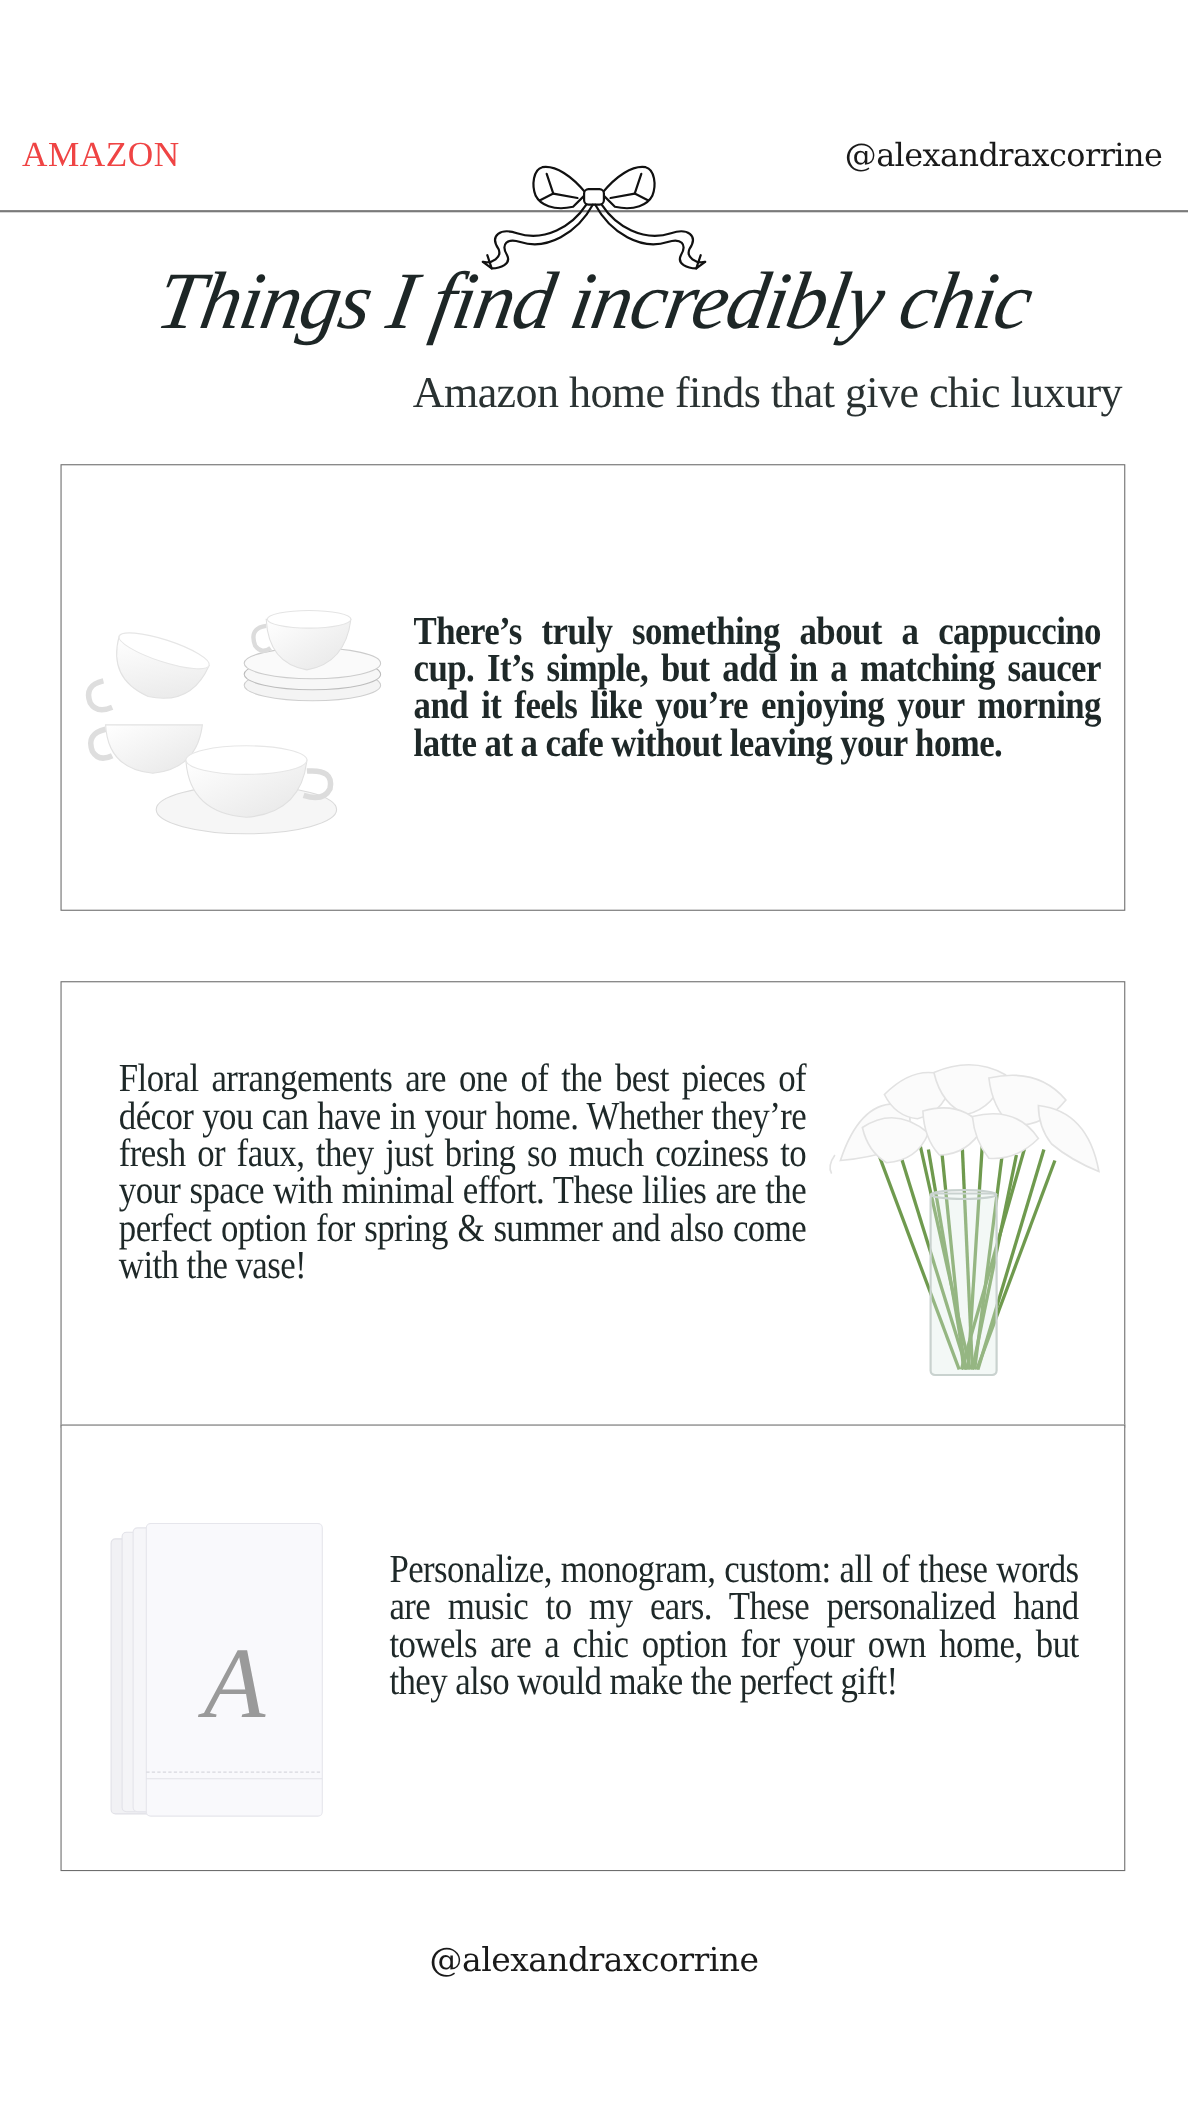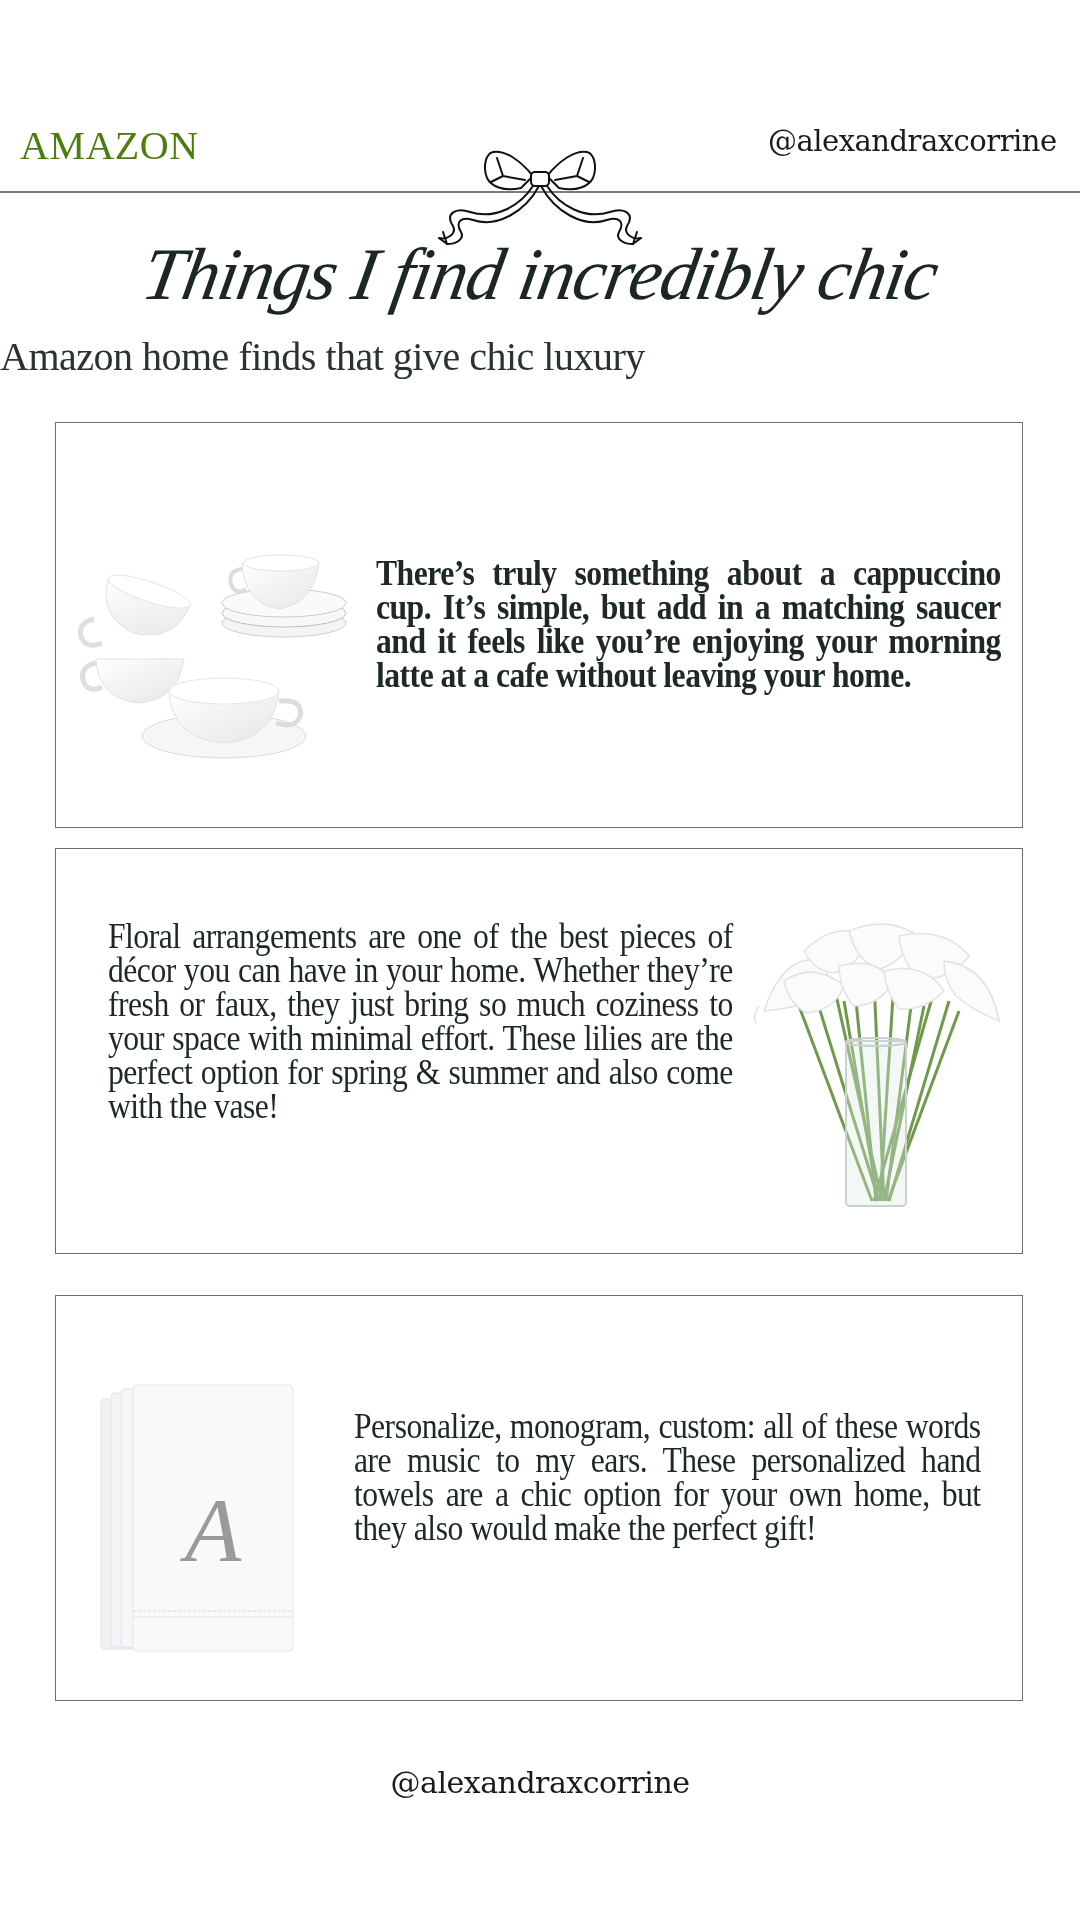--- a/index.html
+++ b/index.html
@@ -1,25 +1,25 @@
 <!DOCTYPE html>
 <html><head>
   <meta charset="utf-8">
   <style>
     html, body { margin: 0; padding: 0; background: #ffffff; }
     body { width: 1080px; height: 1920px; position: relative; overflow: hidden; color: #1c2424; }
     .abs { position: absolute; }
 
-    .brand { left: 20px; top: 122px; font-family: "Liberation Serif", serif; font-size: 40px; letter-spacing: 0.5px; color: #4d7c0f; }
+    .brand { left: 20px; top: 122px; font-family: "Liberation Serif", serif; font-size: 32px; letter-spacing: 0.5px; color: #ef4444; }
     .handle-top { left: 768px; top: 124px; font-family: "DejaVu Serif", serif; font-size: 29px; color: #1a1a1a; letter-spacing: -0.5px; }
     .rule { left: 0; top: 191px; width: 1080px; height: 2px; background: #7a7a7a; }
     .bow { left: 425px; top: 140px; width: 230px; height: 110px; }
 
     .title { left: 0; width: 1080px; top: 232px; text-align: center; font-family: "Liberation Serif", serif; font-style: italic; font-size: 74px; color: #1d2626; letter-spacing: -1.5px; transform: skewX(-10deg); }
-    .subtitle { left: 0; width: 1020px; top: 333px; text-align: left; font-family: "Liberation Serif", serif; font-size: 40px; color: #2a3232; letter-spacing: -0.5px; }
+    .subtitle { left: 0; width: 1020px; top: 333px; text-align: right; font-family: "Liberation Serif", serif; font-size: 40px; color: #2a3232; letter-spacing: -0.5px; }
 
     .card { left: 55px; width: 968px; height: 406px; border: 1.5px solid #6e6e6e; background: #fff; box-sizing: border-box; }
     .card-text { font-family: "Liberation Serif", serif; font-size: 36px; line-height: 34px; text-align: justify; text-align-last: left; color: #1e2828; letter-spacing: -0.6px; transform: scaleX(0.88); transform-origin: left top; }
     .c1-text { left: 320px; top: 133px; width: 710px; }
     .c2-text { left: 52px; top: 70px; width: 710px; }
     .c3-text { left: 298px; top: 113px; width: 712px; }
 
     .img-cups { left: 18px; top: 108px; width: 290px; height: 240px; }
     .img-lilies { left: 688px; top: 62px; width: 270px; height: 300px; }
     .img-towel { left: 35px; top: 75px; width: 210px; height: 300px; }
@@ -82,21 +82,21 @@
     <path d="M20 88 Q 2 92 8 108 Q 14 118 28 112" fill="none" stroke="#dedede" stroke-width="5"></path>
 
     <ellipse cx="150" cy="205" rx="82" ry="22" fill="#f6f6f6" stroke="#dadada"></ellipse>
     <path d="M95 160 Q 98 208 150 212 Q 200 208 205 160 Z" fill="url(#cupg)" stroke="#e0e0e0"></path>
     <ellipse cx="150" cy="160" rx="55" ry="13" fill="#ffffff" stroke="#e6e6e6"></ellipse>
     <path d="M205 170 Q 230 168 226 186 Q 220 198 202 192" fill="none" stroke="#dcdcdc" stroke-width="5"></path>
   </svg>
   <div class="abs card-text c1-text">There’s truly something about a cappuccino cup. It’s simple, but add in a matching saucer and it feels like you’re enjoying your morning latte at a cafe without leaving your home.</div>
 </div>
 
-<div class="abs card" style="top:848px;">
+<div class="abs card" style="top:892px;">
   <div class="abs card-text c2-text">Floral arrangements are one of the best pieces of décor you can have in your home. Whether they’re fresh or faux, they just bring so much coziness to your space with minimal effort. These lilies are the perfect option for spring &amp; summer and also come with the vase!</div>
   <svg class="abs img-lilies" viewBox="0 0 270 300">
 
     <g stroke="#6f9a4e" stroke-width="3" fill="none">
       <path d="M135 290 L 70 80"></path>
         <path d="M138 290 L 90 75"></path>
         <path d="M132 290 L 110 70"></path>
       <path d="M140 290 L 130 70"></path>
         <path d="M136 290 L 150 70"></path>
         <path d="M142 290 L 170 72"></path>

